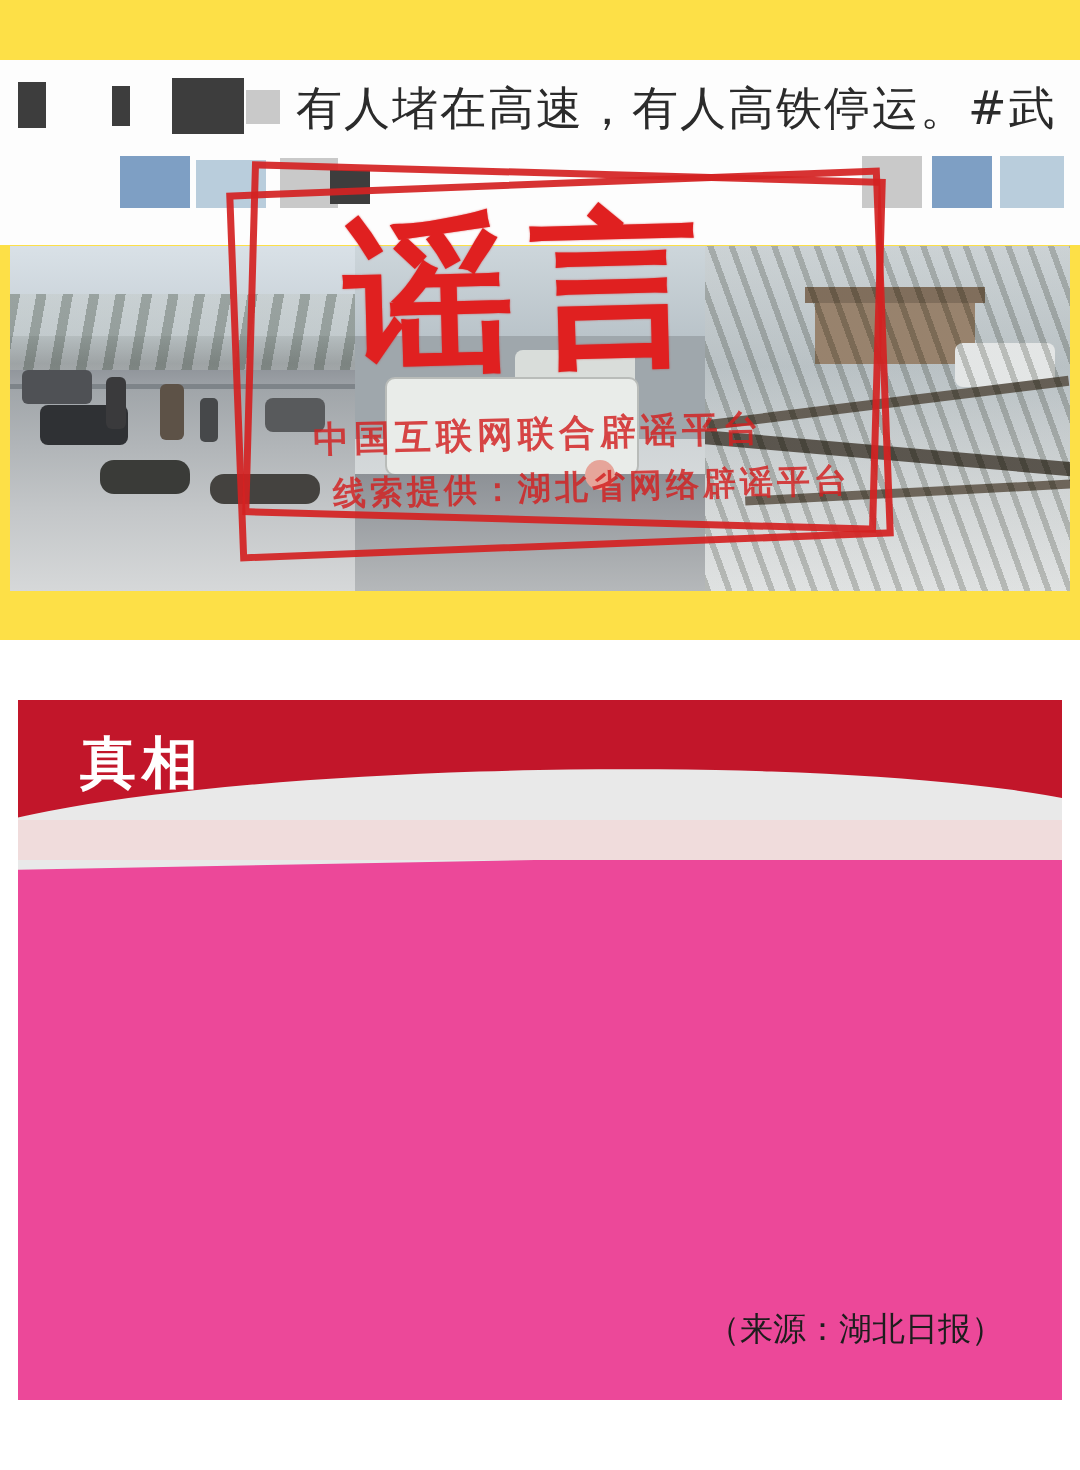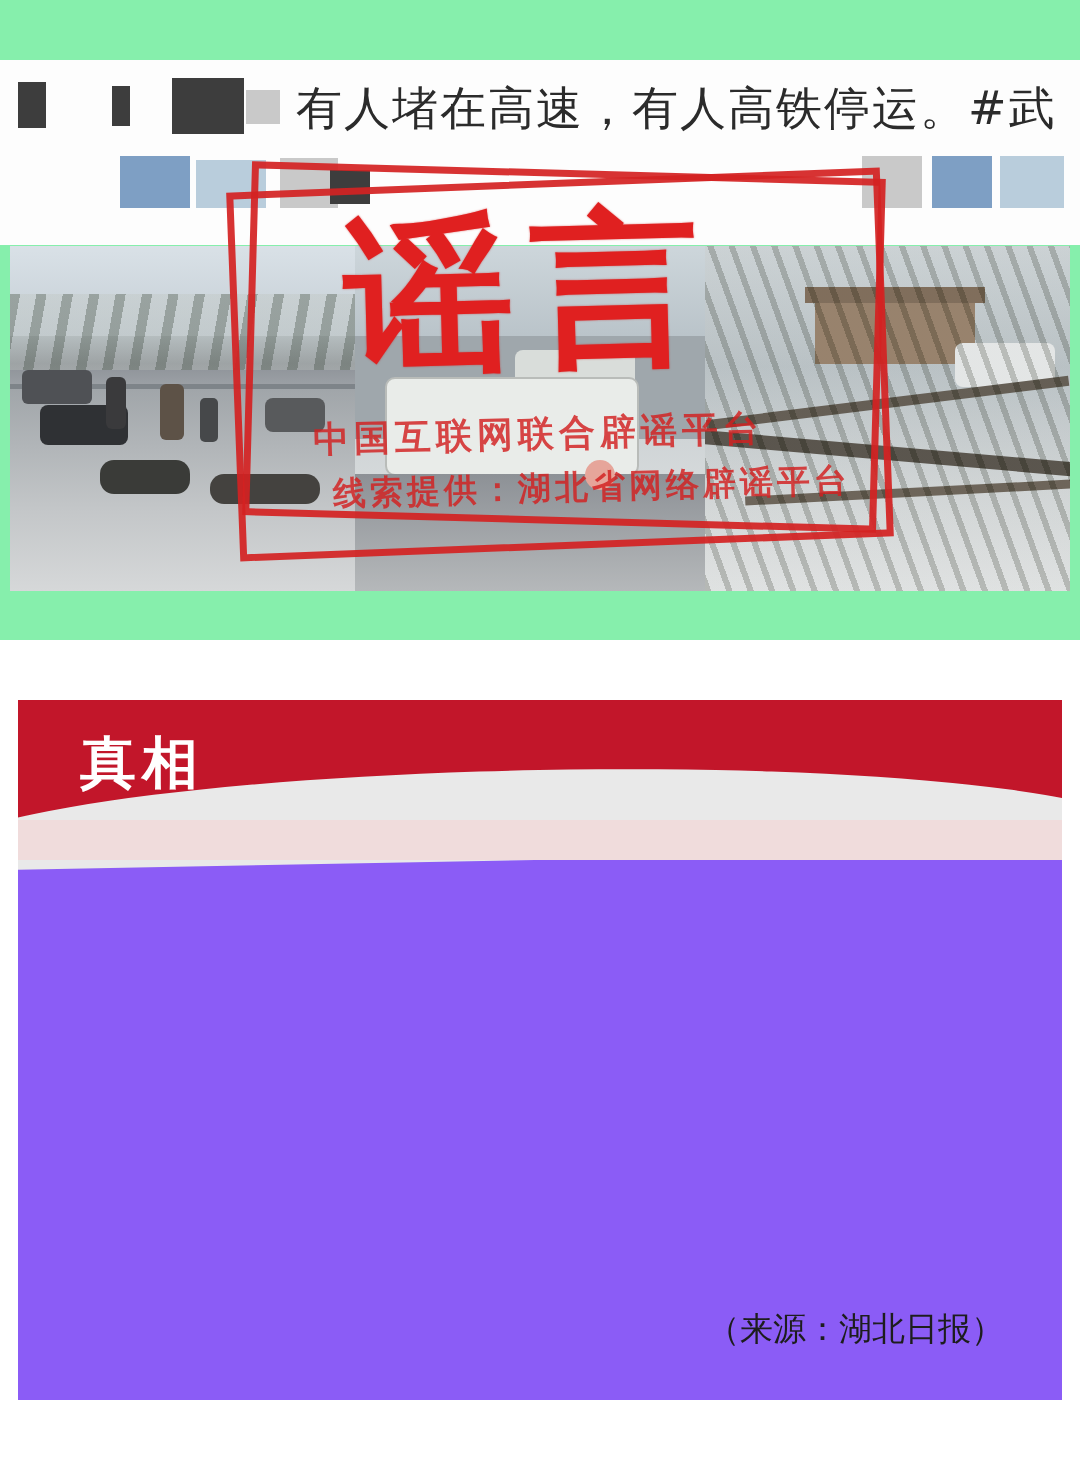--- a/index.html
+++ b/index.html
@@ -15,21 +15,21 @@
     overflow: hidden;
   }
 
   
   .screenshot-block {
     position: absolute;
     left: 0;
     top: 0;
     width: 1080px;
     height: 640px;
-    background: #86efac;
+    background: #fde047;
     overflow: hidden;
   }
 
   .post-text-area {
     position: absolute;
     left: 0;
     top: 60px;
     width: 1080px;
     height: 185px;
     background: #fdfdfd;
@@ -160,21 +160,21 @@
   .stamp-sub1 { left: 88px; top: 250px; font-size: 36px; letter-spacing: 5px; transform: rotate(-1.5deg); }
   .stamp-sub2 { left: 108px; top: 305px; font-size: 33px; letter-spacing: 4px; transform: rotate(-1.5deg); }
 
   
   .truth-card {
     position: absolute;
     left: 18px;
     top: 700px;
     width: 1044px;
     height: 700px;
-    background: #8b5cf6;
+    background: #ec4899;
     overflow: hidden;
   }
   .truth-header {
     position: absolute;
     left: 0; top: 0;
     width: 100%;
     height: 130px;
     background: #c2162a;
   }
   .truth-wave {

